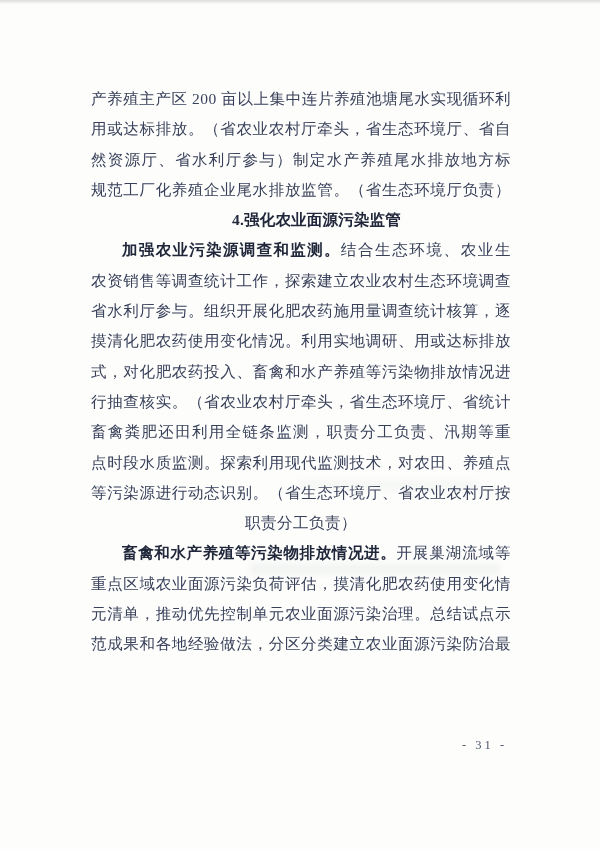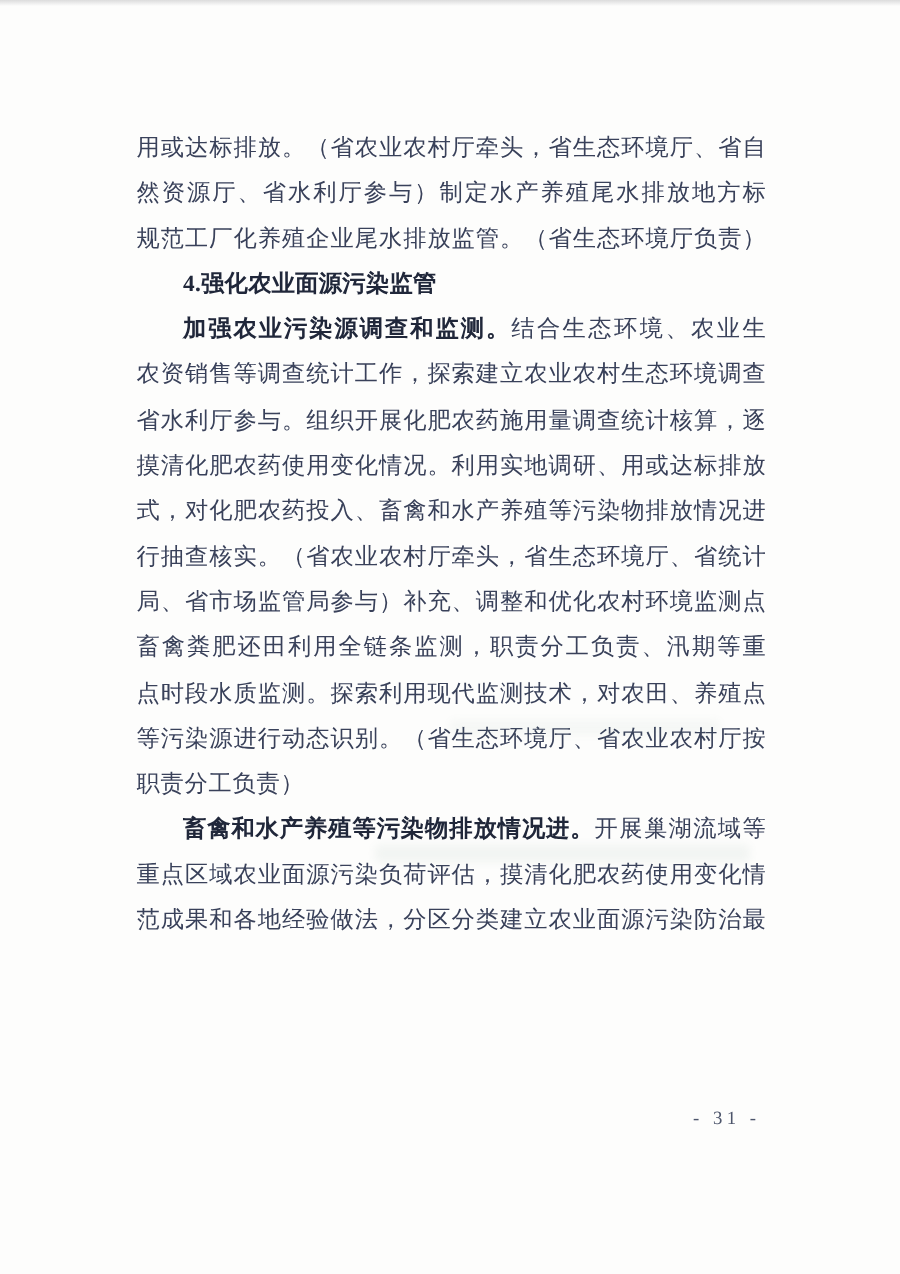--- a/index.html
+++ b/index.html
@@ -35,21 +35,21 @@
   }
   .line {
     height: 30.3px;
     overflow: hidden;
   }
   .justify {
     text-align: justify;
     text-align-last: justify;
   }
   .plain {
-    text-align: left;
+    text-align: center;
   }
   .indent {
     padding-left: 31px;
   }
   .bold-line, .lead {
     font-weight: bold;
     color: #20273a;
     letter-spacing: 0.2px;
   }
   .page-number {
@@ -72,40 +72,41 @@
   .bleed-1 { left: 250px; top: 563px; width: 250px; height: 12px; }
   .bleed-2 { left: 300px; top: 480px; width: 180px; height: 10px; opacity: 0.05; }
 </style>
 </head>
 <body>
 
 <div class="page">
   <div class="scan-edge-top"></div>
 
   <div class="content">
+    <div class="line justify">产养殖主产区 200 亩以上集中连片养殖池塘尾水实现循环利</div>
     <div class="line justify">用或达标排放。（省农业农村厅牵头，省生态环境厅、省自</div>
     <div class="line justify">然资源厅、省水利厅参与）制定水产养殖尾水排放地方标准，</div>
     <div class="line justify">规范工厂化养殖企业尾水排放监管。（省生态环境厅负责）</div>
 
     <div class="line plain indent bold-line">4.强化农业面源污染监管</div>
 
     <div class="line justify indent"><span class="lead">加强农业污染源调查和监测。</span><span>结合生态环境、农业生产、</span></div>
     <div class="line justify">农资销售等调查统计工作，探索建立农业农村生态环境调查</div>
     <div class="line justify">省水利厅参与。组织开展化肥农药施用量调查统计核算，逐步</div>
     <div class="line justify">摸清化肥农药使用变化情况。利用实地调研、用或达标排放</div>
     <div class="line justify">式，对化肥农药投入、畜禽和水产养殖等污染物排放情况进</div>
     <div class="line justify">行抽查核实。（省农业农村厅牵头，省生态环境厅、省统计</div>
-    <div class="line justify">局、省市场监管局参与）补充、调整和优化农村环境监测点</div>
     <div class="line justify">畜禽粪肥还田利用全链条监测，职责分工负责、汛期等重</div>
     <div class="line justify">点时段水质监测。探索利用现代监测技术，对农田、养殖点</div>
     <div class="line justify">等污染源进行动态识别。（省生态环境厅、省农业农村厅按</div>
     <div class="line plain">职责分工负责）</div>
 
     <div class="line justify indent"><span class="lead">畜禽和水产养殖等污染物排放情况进。</span><span>开展巢湖流域等</span></div>
     <div class="line justify">重点区域农业面源污染负荷评估，摸清化肥农药使用变化情况</div>
+    <div class="line justify">元清单，推动优先控制单元农业面源污染治理。总结试点示</div>
     <div class="line justify">范成果和各地经验做法，分区分类建立农业面源污染防治最</div>
   </div>
 
   <div class="bleed bleed-1"></div>
   <div class="bleed bleed-2"></div>
 
   <div class="page-number">- 31 -</div>
 </div>
 
 </body></html>

